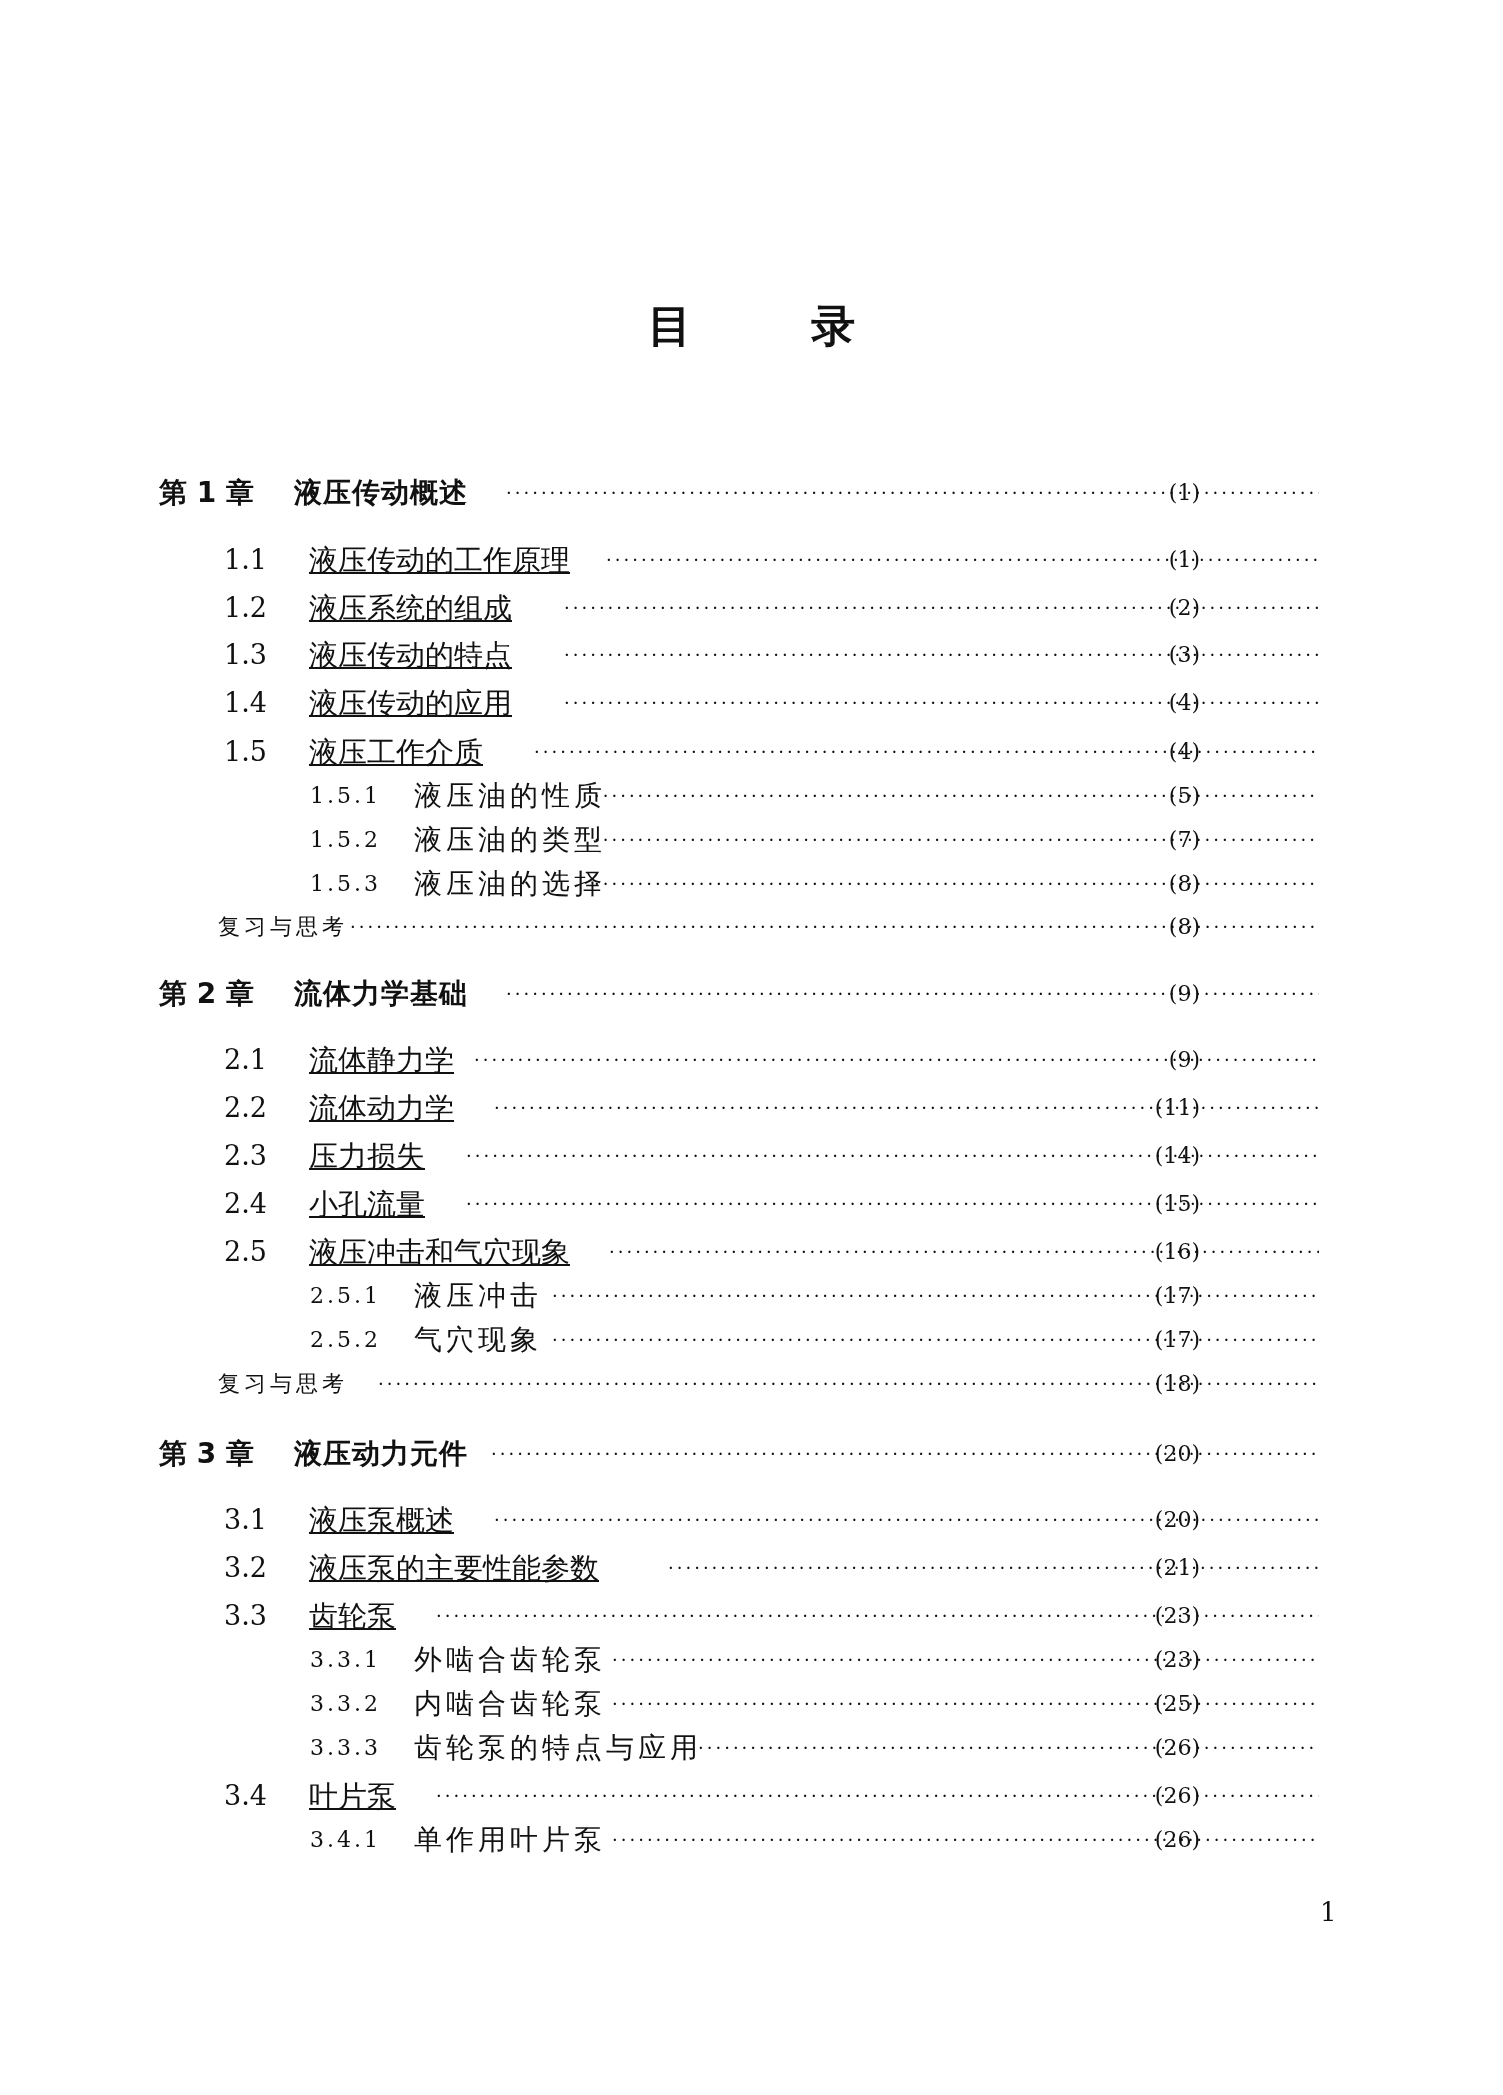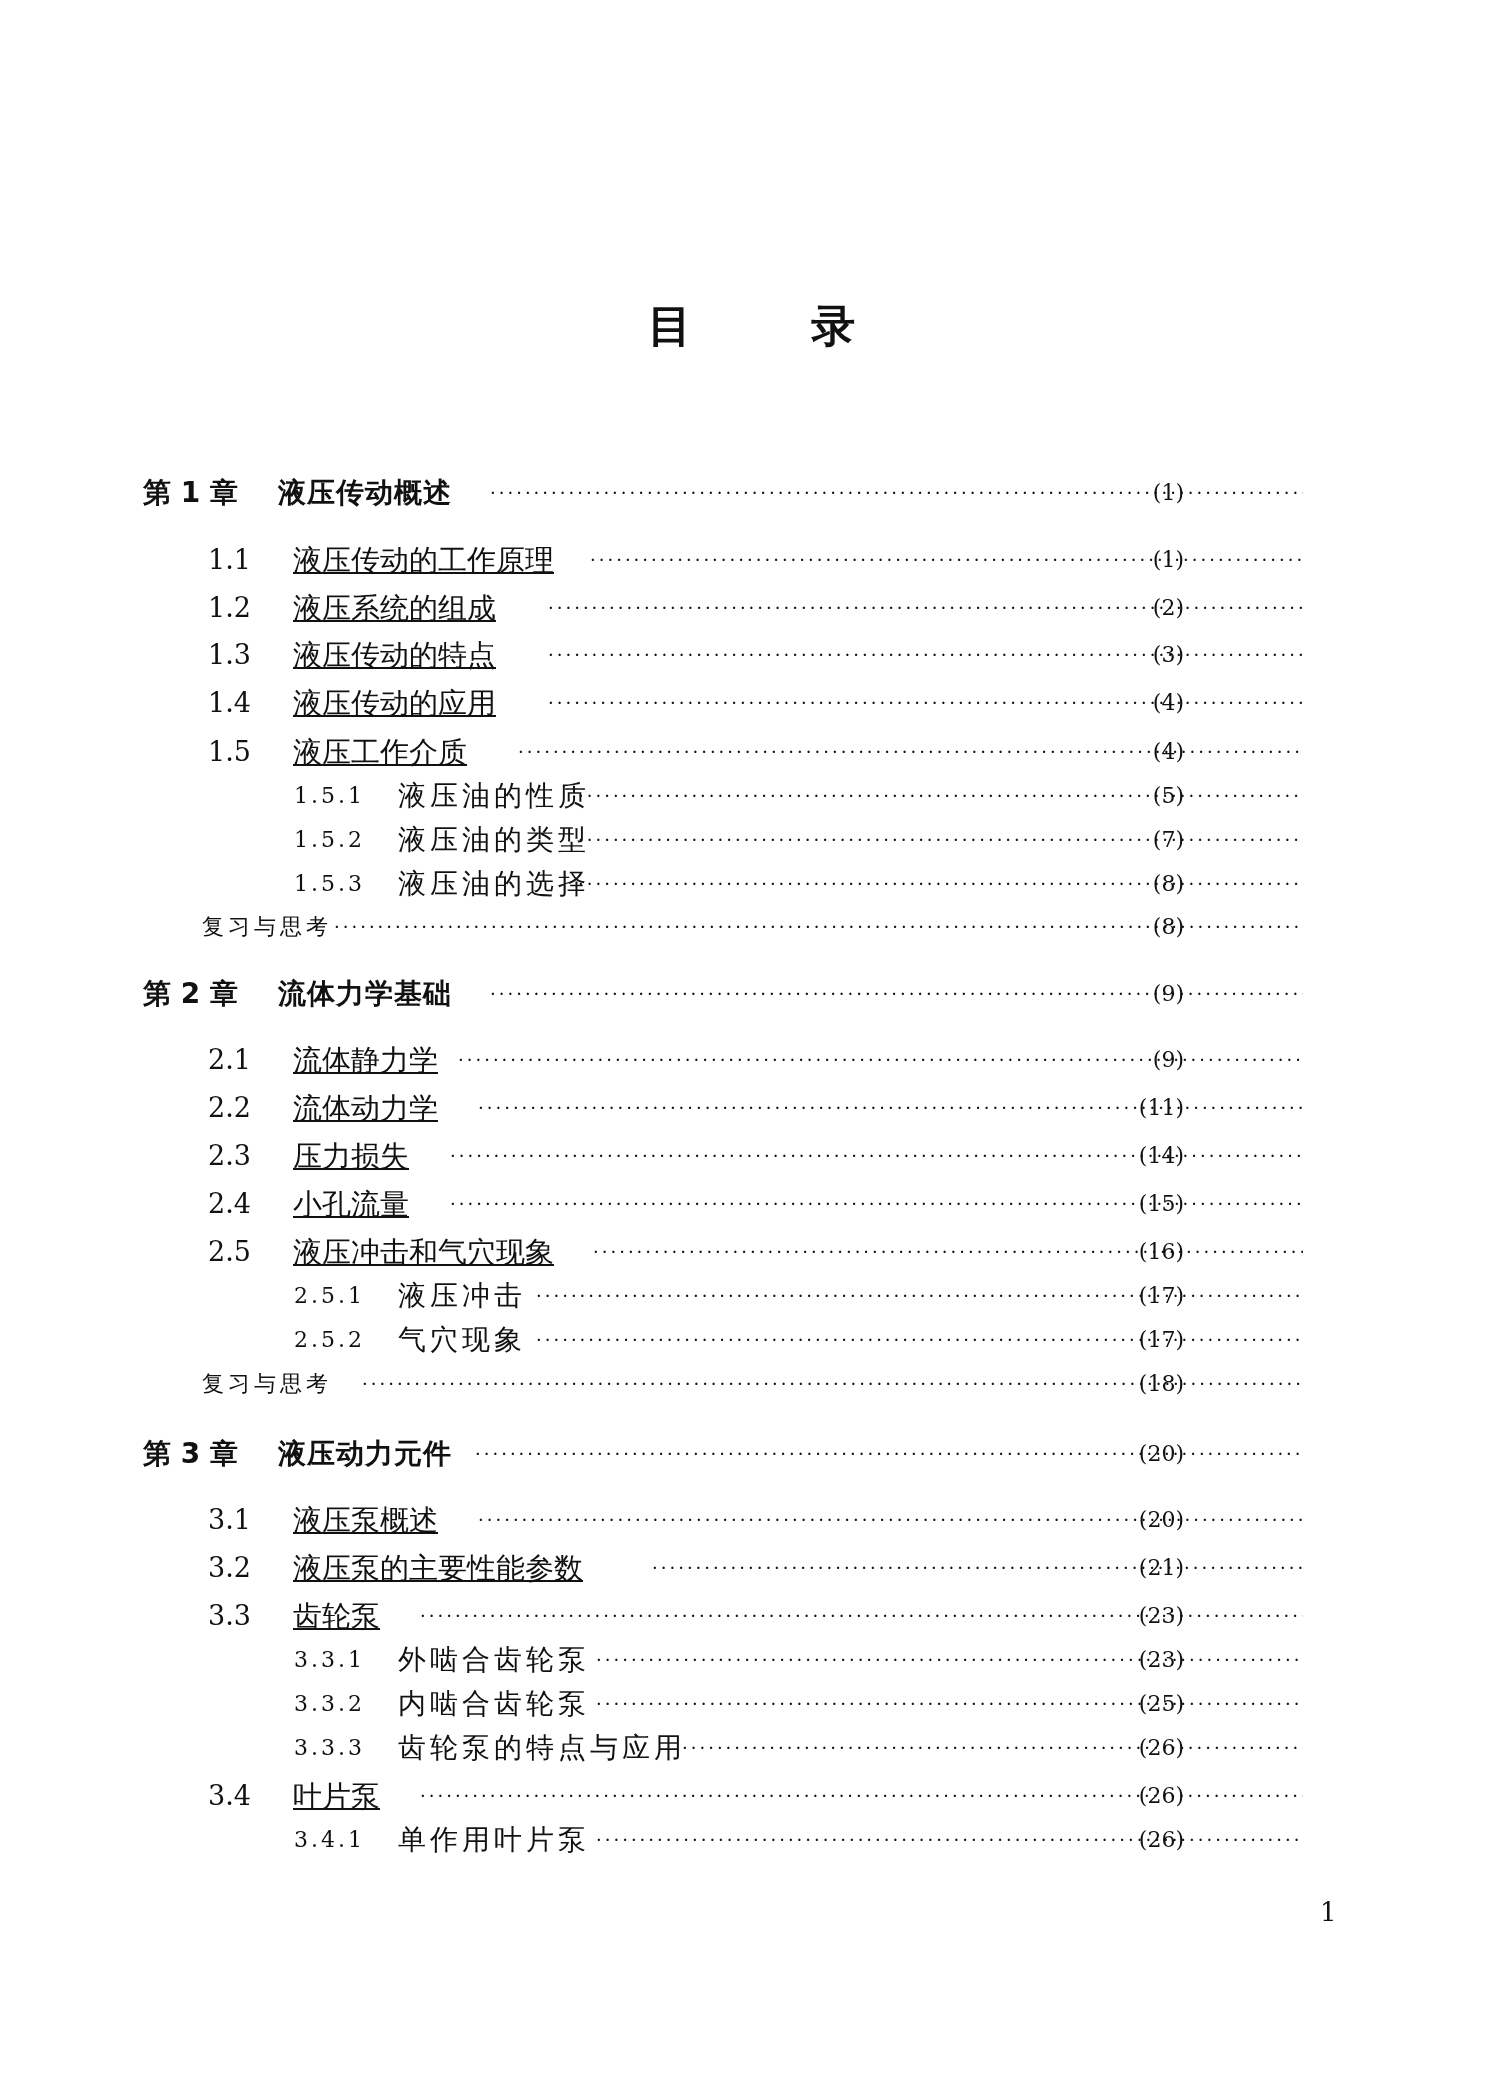--- a/index.html
+++ b/index.html
@@ -1,21 +1,21 @@
 <!DOCTYPE html>
 <html><head>
 <meta charset="utf-8">
 <style>
   html, body { margin: 0; padding: 0; background: #ffffff; }
   body { width: 1503px; height: 2095px; position: relative; overflow: hidden;
          font-family: "DejaVu Serif", "Liberation Serif", serif; color: #111111; }
   .title { position: absolute; left: 0; width: 1503px; top: 296px; text-align: center;
            font-size: 44px; font-weight: bold; letter-spacing: 52px; line-height: 60px;
            padding-left: 52px; box-sizing: border-box; }
-  .row { position: absolute; left: 0; width: 1327px; height: 40px; }
+  .row { position: absolute; left: 16px; width: 1327px; height: 40px; }
   .row > * { position: absolute; top: 0; line-height: 40px; white-space: nowrap; }
   .row .num { }
   .row .text { }
   .row .dots { overflow: hidden; color: #111; }
   .row .dots::before {
     content: "··················································································································································································";
     letter-spacing: 3px;
   }
   .row .page { right: 143px; text-align: right; }
   .row.chapter .num, .row.chapter .text { font-family: "DejaVu Sans", "Liberation Sans", sans-serif; font-weight: bold; font-size: 28px; }

